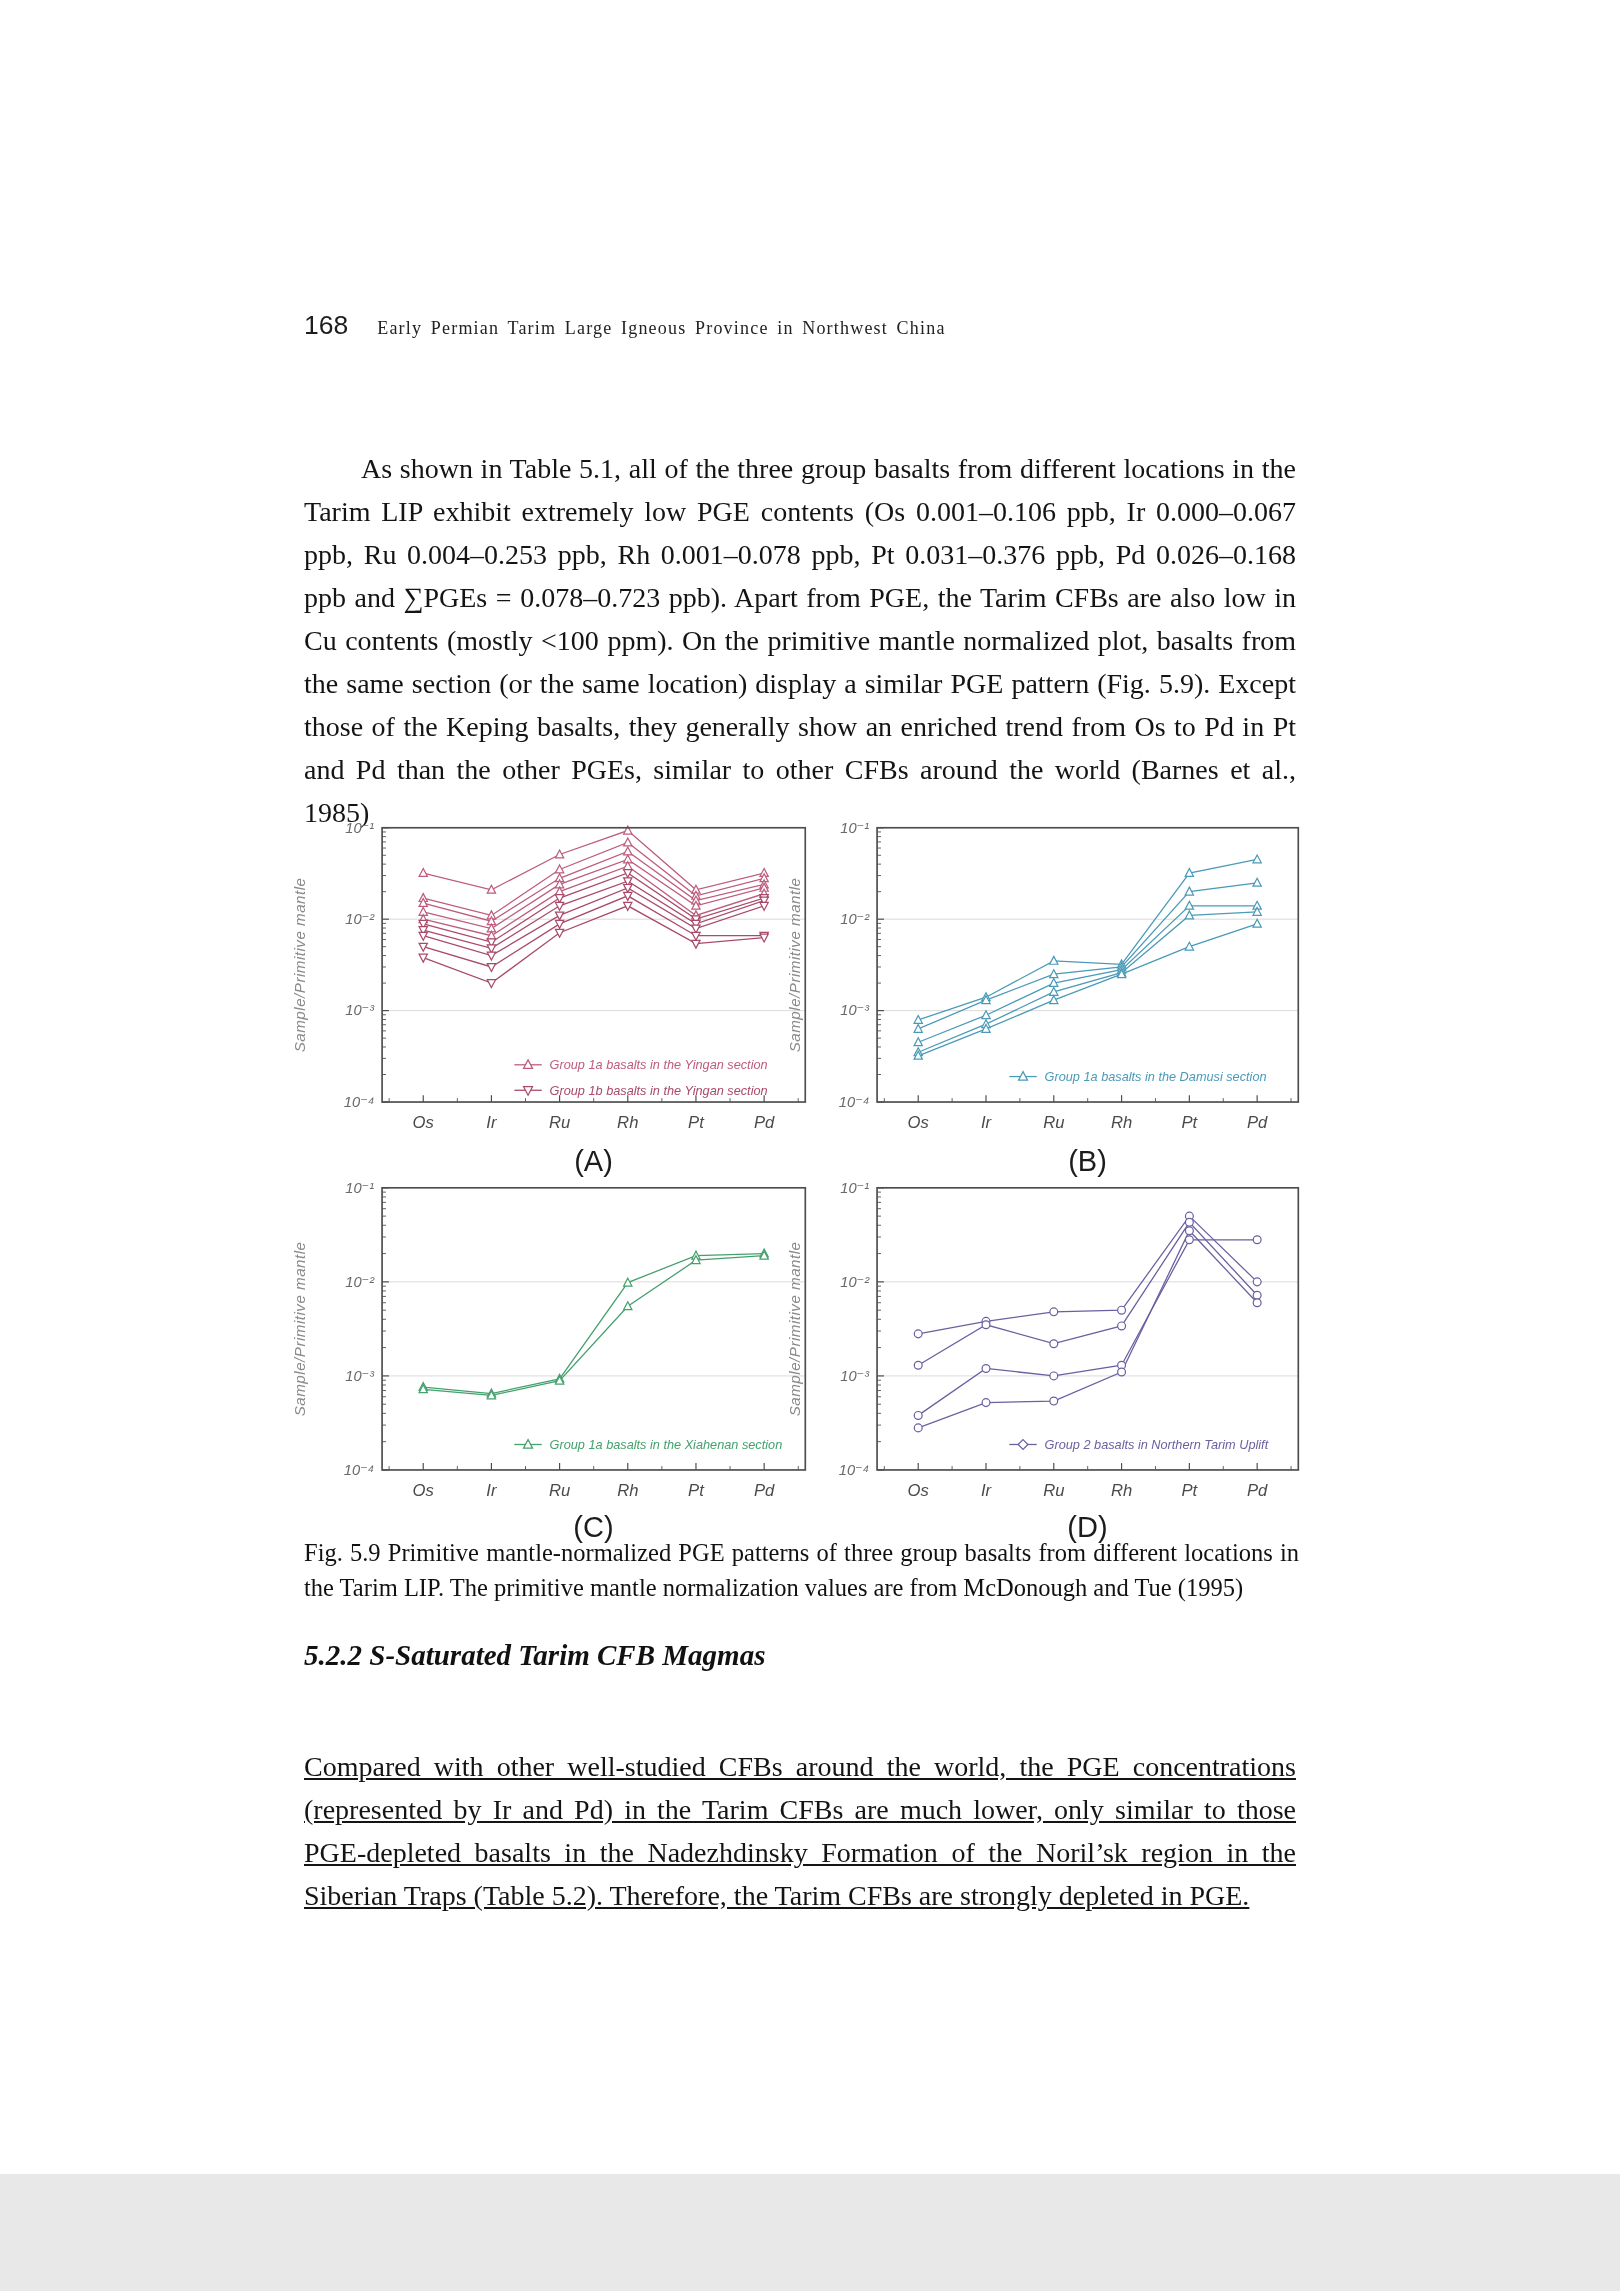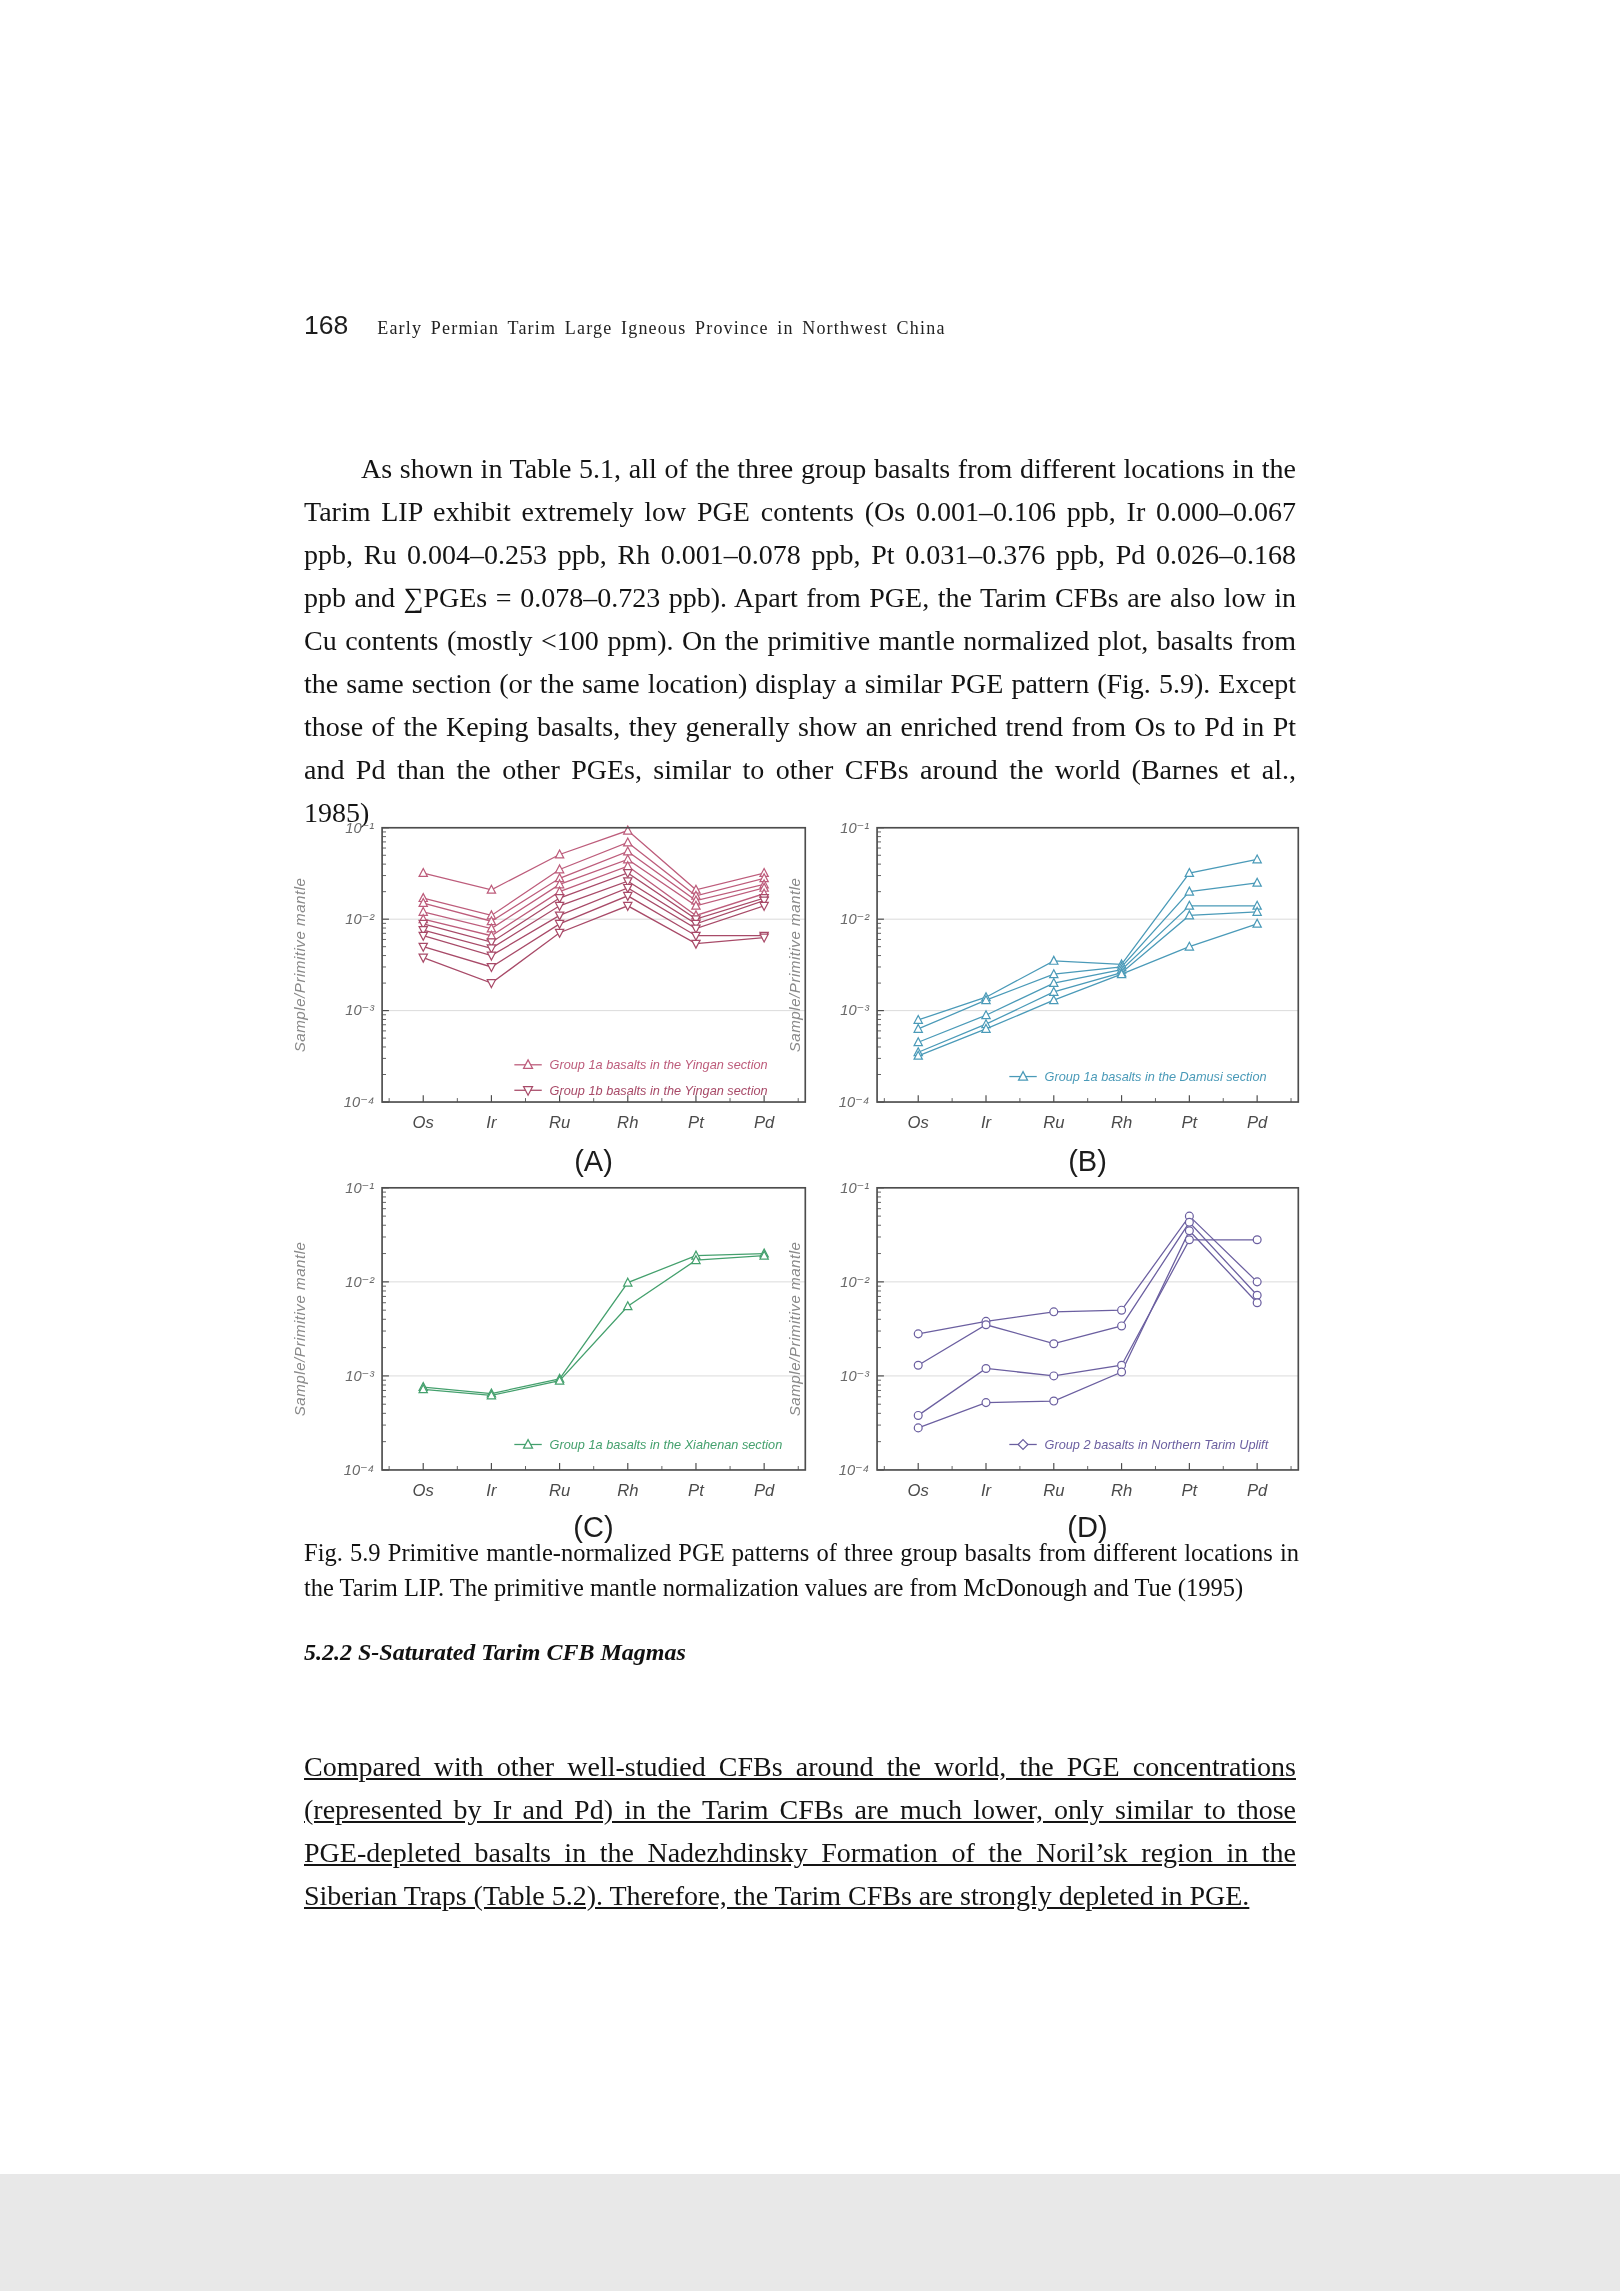--- a/index.html
+++ b/index.html
@@ -12,21 +12,21 @@
              text-align:justify;margin:0;color:#141414;}
   .p1{top:447px;text-indent:57px;}
   .p2{top:1745px;text-decoration:underline;}
   .fig{position:absolute;left:0;top:0;margin:0;}
   .panel{position:absolute;font-style:italic;}
   .pletter{position:absolute;width:235px;text-align:center;
            font-family:"Liberation Sans","DejaVu Sans",sans-serif;font-size:29px;color:#1c1c1c;}
   .caption{position:absolute;left:304px;top:1535px;width:995px;font-size:24.5px;line-height:35px;
            text-align:justify;margin:0;color:#111;}
   .sec-head{position:absolute;left:304px;top:1639px;width:992px;margin:0;
-            font-size:24px;font-weight:bold;font-style:italic;color:#111;}
+            font-size:29px;font-weight:bold;font-style:italic;color:#111;}
   svg text{font-family:"Liberation Sans","DejaVu Sans",sans-serif;}
 </style>
 </head>
 <body>
 
 <div class="page">
 
   <header class="pg-header">
     <span class="pg-num">168</span>
     <span class="pg-title">Early Permian Tarim Large Igneous Province in Northwest China</span>

